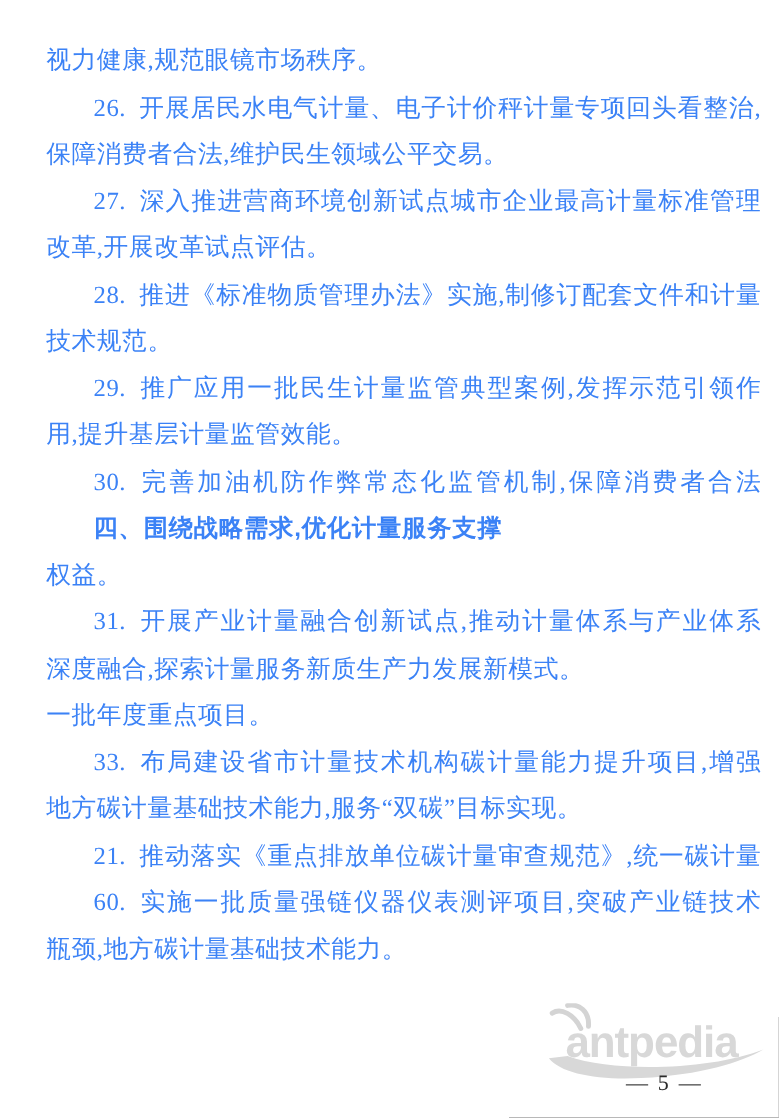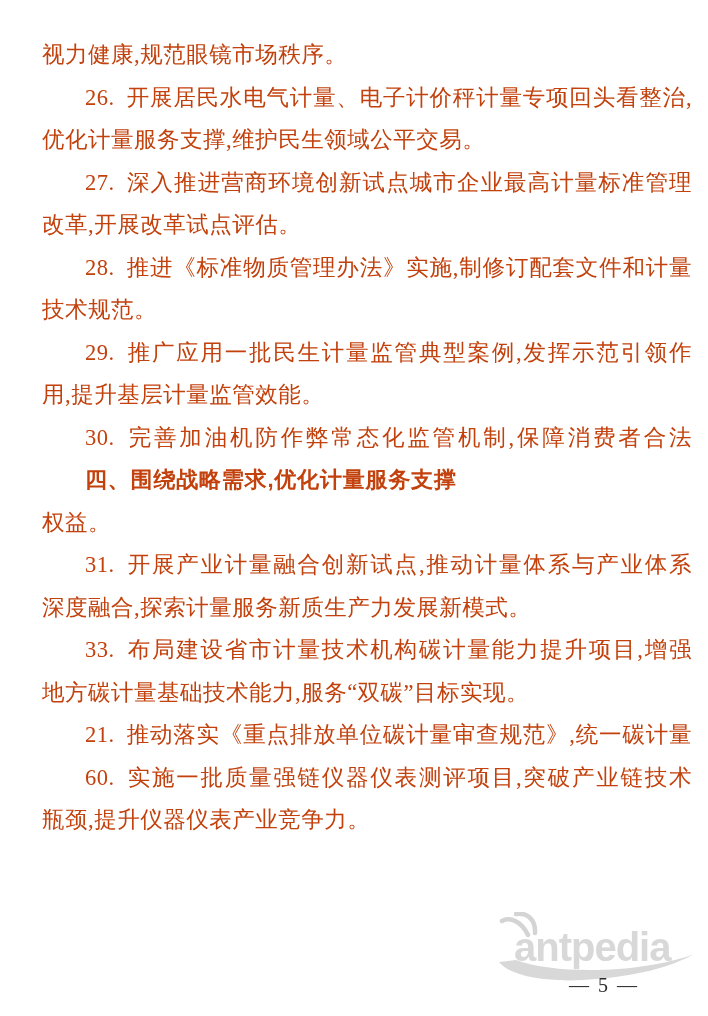--- a/index.html
+++ b/index.html
@@ -15,21 +15,21 @@
   .text-block {
     position: absolute;
     left: 42px;
     top: 34px;
     width: 650px;
   }
   .line {
     height: 42.5px;
     line-height: 42.5px;
     font-size: 22.5px;
-    color: #c2410c;
+    color: #3b82f6;
     letter-spacing: 0.5px;
     white-space: nowrap;
     overflow: visible;
   }
   .line.stretch {
     white-space: normal;
     text-align: justify;
     text-align-last: justify;
   }
   .line.indent { text-indent: 43px; }
@@ -71,34 +71,35 @@
         <path d="M37,21 C38,7 28,0 18,2"></path>
       </g>
       <text x="16" y="49" font-family="Liberation Sans, DejaVu Sans, sans-serif" font-size="40" font-weight="bold" fill="#d8d8d8" letter-spacing="-1">antpedia</text>
       <path fill="#d8d8d8" d="M1,50 C12,64 45,70 85,68 C140,65 175,54 196,42 C150,60 62,64 18,48 Z"></path>
     </svg>
   </div>
 
   <main class="text-block" id="body">
       <div class="line">视力健康,规范眼镜市场秩序。</div>
       <div class="line stretch indent">26. 开展居民水电气计量、电子计价秤计量专项回头看整治,</div>
-      <div class="line">优化计量服务支撑,维护民生领域公平交易。</div>
+      <div class="line">保障消费者合法,维护民生领域公平交易。</div>
       <div class="line stretch indent">27. 深入推进营商环境创新试点城市企业最高计量标准管理</div>
       <div class="line">改革,开展改革试点评估。</div>
       <div class="line stretch indent">28. 推进《标准物质管理办法》实施,制修订配套文件和计量</div>
       <div class="line">技术规范。</div>
       <div class="line stretch indent">29. 推广应用一批民生计量监管典型案例,发挥示范引领作</div>
       <div class="line">用,提升基层计量监管效能。</div>
       <div class="line stretch indent">30. 完善加油机防作弊常态化监管机制,保障消费者合法</div>
       <div class="line indent bold">四、围绕战略需求,优化计量服务支撑</div>
       <div class="line">权益。</div>
       <div class="line stretch indent">31. 开展产业计量融合创新试点,推动计量体系与产业体系</div>
       <div class="line">深度融合,探索计量服务新质生产力发展新模式。</div>
+      <div class="line">一批年度重点项目。</div>
       <div class="line stretch indent">33. 布局建设省市计量技术机构碳计量能力提升项目,增强</div>
       <div class="line">地方碳计量基础技术能力,服务“双碳”目标实现。</div>
       <div class="line stretch indent">21. 推动落实《重点排放单位碳计量审查规范》,统一碳计量</div>
       <div class="line stretch indent">60. 实施一批质量强链仪器仪表测评项目,突破产业链技术</div>
-      <div class="line">瓶颈,提升仪器仪表产业竞争力。</div>
+      <div class="line">瓶颈,地方碳计量基础技术能力。</div>
     </main>
 
   <div class="page-number">— 5 —</div>
 
 </div>
 
 </body></html>

